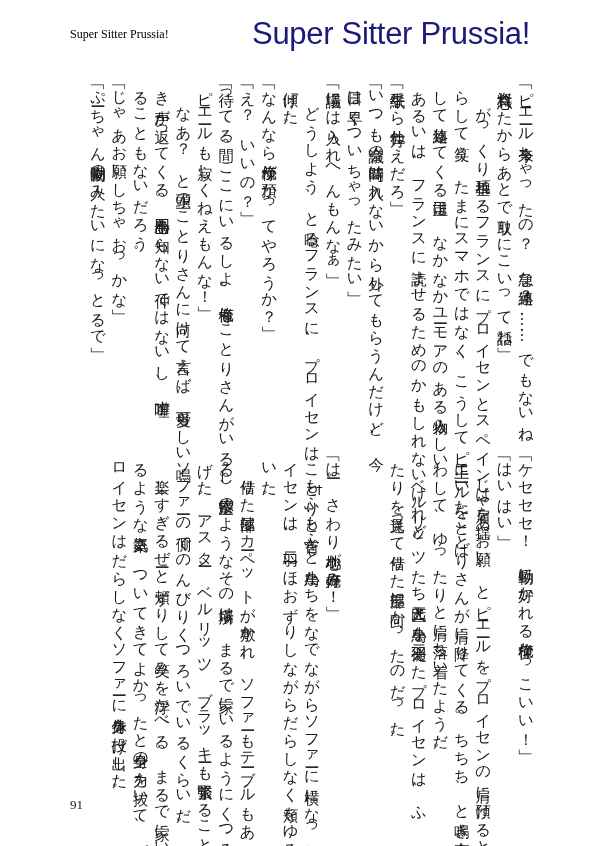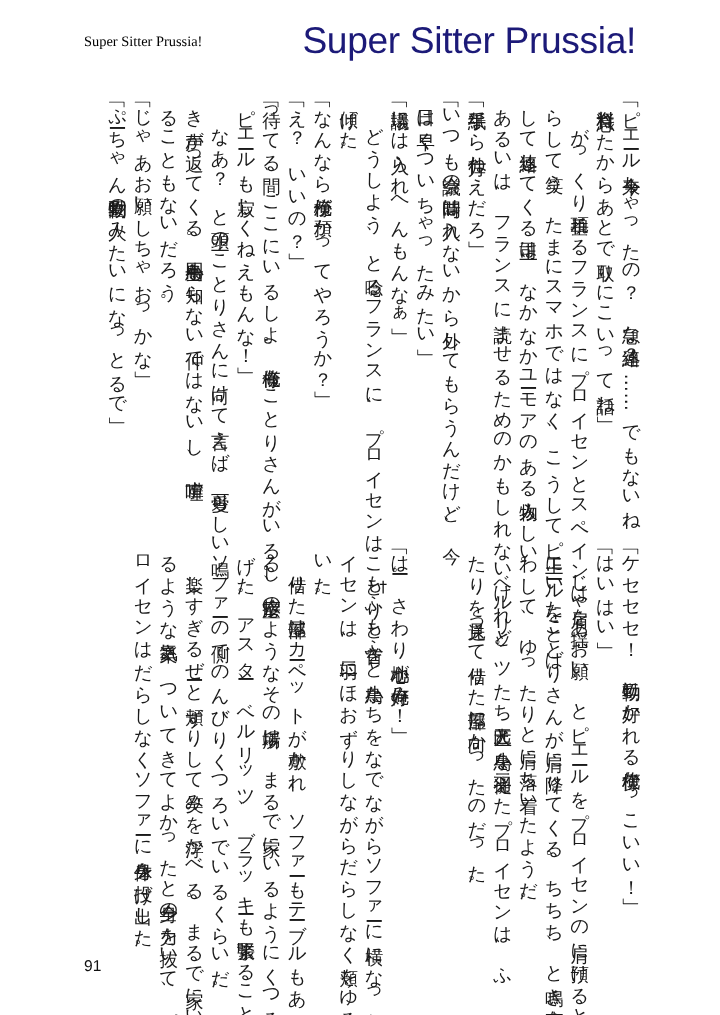--- a/index.html
+++ b/index.html
@@ -8,21 +8,21 @@
   .running-head { position:absolute; left:70px; top:27px; font-family:"Liberation Serif", serif;
                   font-size:12px; color:#000; }
   .big-title { position:absolute; right:70px; top:16px; font-family:"Liberation Sans", sans-serif;
                font-size:31px; color:#1c1a78; letter-spacing:-0.3px; }
   .block { position:absolute; writing-mode:vertical-rl; font-size:15.4px; line-height:21.4px;
            letter-spacing:0.55px; font-family:"DejaVu Sans", sans-serif; color:#1a1a1a; }
   .block-top { right:64px; top:80px; height:340px; width:470px; }
   .block-bottom { right:64px; top:452px; height:340px; width:470px; }
   .line { display:block; white-space:nowrap; }
   .section-mark { position:absolute; left:316px; top:482px; font-size:13px; font-family:"DejaVu Sans", sans-serif; }
-  .page-number { position:absolute; left:70px; top:797px; font-family:Liberation Sans, sans-serif; font-size:13px; }
+  .page-number { position:absolute; left:70px; top:797px; font-family:Liberation Serif, serif; font-size:13px; }
 </style>
 </head>
 <body>
 
 <div>
   <div class="running-head">Super Sitter Prussia!</div>
   <div class="big-title">Super Sitter Prussia!</div>
 
   <div class="block block-top">
     <span class="line">「ピエール今来ちゃったの？　急な連絡？　……でもないね、</span>

